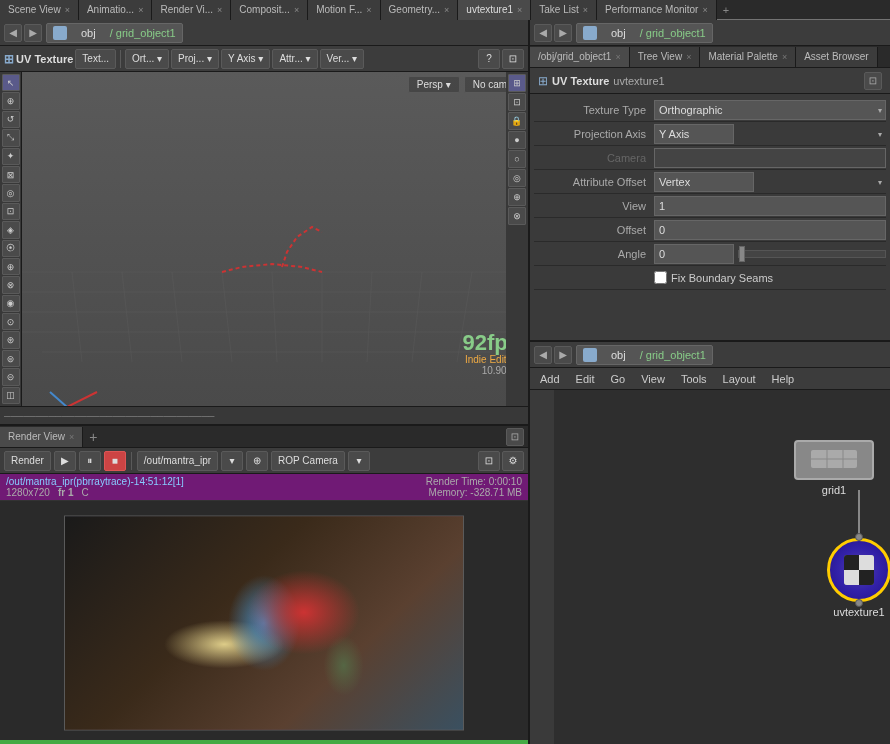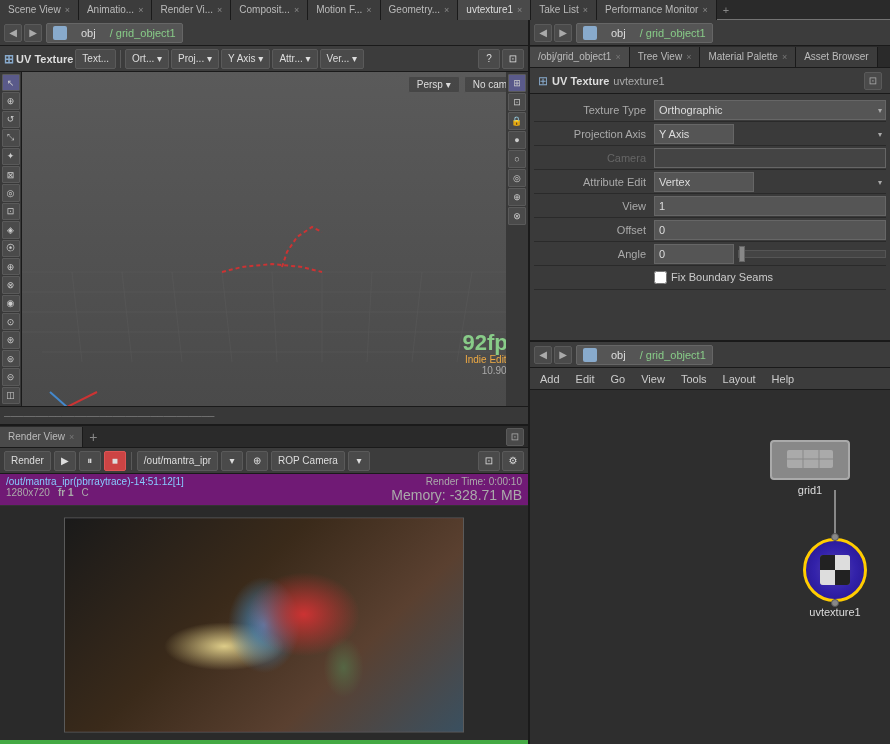--- a/index.html
+++ b/index.html
@@ -62,40 +62,40 @@
         radial-gradient(ellipse 100px 40px at 40% 60%, #ddcc88 0%, transparent 60%),
         radial-gradient(ellipse 40px 60px at 70% 70%, #556644 0%, transparent 50%),
         linear-gradient(135deg, #1a1a1a 0%, #3a2a1a 40%, #5a4030 70%, #3a5060 100%);
     }
     .props-header { display: flex; align-items: center; background: #3c3c3c; height: 26px; border-bottom: 1px solid #1a1a1a; padding: 0 8px; gap: 4px; flex-shrink: 0; }
     .props-title { font-size: 11px; color: #ddd; font-weight: bold; }
     
     .props-table { flex: 1; overflow-y: auto; padding: 4px; }
     .prop-row { display: flex; align-items: center; height: 24px; border-bottom: 1px solid #2a2a2a; }
     .prop-label { width: 120px; color: #aaa; font-size: 11px; text-align: right; padding-right: 8px; flex-shrink: 0; }
-    .prop-value { flex: 1; display: flex; align-items: flex-start; }
+    .prop-value { flex: 1; display: flex; align-items: flex-end; }
     .prop-input { background: #555; border: 1px solid #666; color: #ddd; padding: 1px 4px; font-size: 11px; width: 100%; height: 20px; }
     .prop-select { background: #555; border: 1px solid #666; color: #ddd; padding: 1px 4px; font-size: 11px; width: 100%; height: 20px; appearance: none; cursor: pointer; }
     .select-wrap { position: relative; width: 100%; }
     .select-arrow { position: absolute; right: 4px; top: 50%; transform: translateY(-50%); color: #aaa; font-size: 8px; pointer-events: none; }
     .prop-checkbox { margin-right: 4px; cursor: pointer; }
     .prop-check-label { font-size: 11px; color: #ccc; }
     .prop-slider-wrap { display: flex; align-items: center; width: 100%; gap: 4px; }
     .prop-slider-input { background: #555; border: 1px solid #666; color: #ddd; padding: 1px 4px; font-size: 11px; width: 80px; height: 20px; }
     .prop-slider { flex: 1; height: 8px; background: #444; border: 1px solid #555; appearance: none; cursor: pointer; }
     .prop-slider::-webkit-slider-thumb { appearance: none; width: 6px; height: 16px; background: #888; border: 1px solid #666; }
     
     
     .right-top { flex: 1; display: flex; flex-direction: column; overflow: hidden; }
     
     
     .node-editor { flex: 1; display: flex; flex-direction: column; overflow: hidden; }
     .node-editor-toolbar { display: flex; align-items: center; background: #3c3c3c; height: 22px; border-bottom: 1px solid #1a1a1a; padding: 0 6px; gap: 8px; flex-shrink: 0; }
     .node-editor-menu-item { font-size: 11px; color: #ccc; cursor: pointer; padding: 2px 4px; }
-    .node-canvas { flex: 1; background: #2e2e2e; position: relative; overflow: hidden; }
+    .node-canvas { flex: 1; background: #2e2e2e; position: relative; overflow: hidden; margin-left: 24px; }
     
     
     .node { position: absolute; display: flex; flex-direction: column; align-items: center; }
     .node-box { border-radius: 4px; padding: 6px 12px; font-size: 11px; color: #ddd; text-align: center; min-width: 80px; position: relative; cursor: pointer; }
     .node-box.gray { background: #888; border: 2px solid #aaa; }
     .node-label { font-size: 11px; color: #ddd; margin-top: 4px; }
     
     
     .nav-arrows { display: flex; gap: 2px; }
     .nav-arrow { background: #4a4a4a; border: 1px solid #5a5a5a; color: #aaa; width: 18px; height: 18px; display: flex; align-items: center; justify-content: center; font-size: 10px; cursor: pointer; border-radius: 2px; }
@@ -298,21 +298,21 @@
           <span style="color:#aaa; font-size:10px;">
             <span>Render Time:</span> <span>0:00:10</span>
           </span>
         </div>
         <div style="display:flex; justify-content:space-between;">
           <div style="display:flex; gap:8px;">
             <span style="color:#aaa; font-size:10px;">1280x720</span>
             <span style="color:#aaa; font-size:10px;font-weight:bold;">fr 1</span>
             <span style="color:#aaa; font-size:10px;">C</span>
           </div>
-          <span style="color:#aaa; font-size:14px;">
+          <span style="color:#aaa; font-size:10px;">
             <span>Memory:</span> <span>-328.71 MB</span>
           </span>
         </div>
       </div>
 
       <div class="render-image-area">
         <div class="render-image">
           <div class="bird-overlay"></div>
         </div>
 
@@ -399,21 +399,21 @@
         </div>
 
         <div class="prop-row">
           <div class="prop-label" style="color:#666;">Camera</div>
           <div class="prop-value">
             <input type="text" class="prop-input" value="" style="background: rgb(68, 68, 68); color: rgb(119, 119, 119);">
           </div>
         </div>
 
         <div class="prop-row">
-          <div class="prop-label">Attribute Edit</div>
+          <div class="prop-label">Attribute Offset</div>
           <div class="prop-value">
             <div class="select-wrap">
               <select class="prop-select" style="width:100px;">
                 <option>Vertex</option>
                 <option>Point</option>
                 <option>Primitive</option>
               </select>
               <span class="select-arrow">▾</span>
             </div>
           </div>

